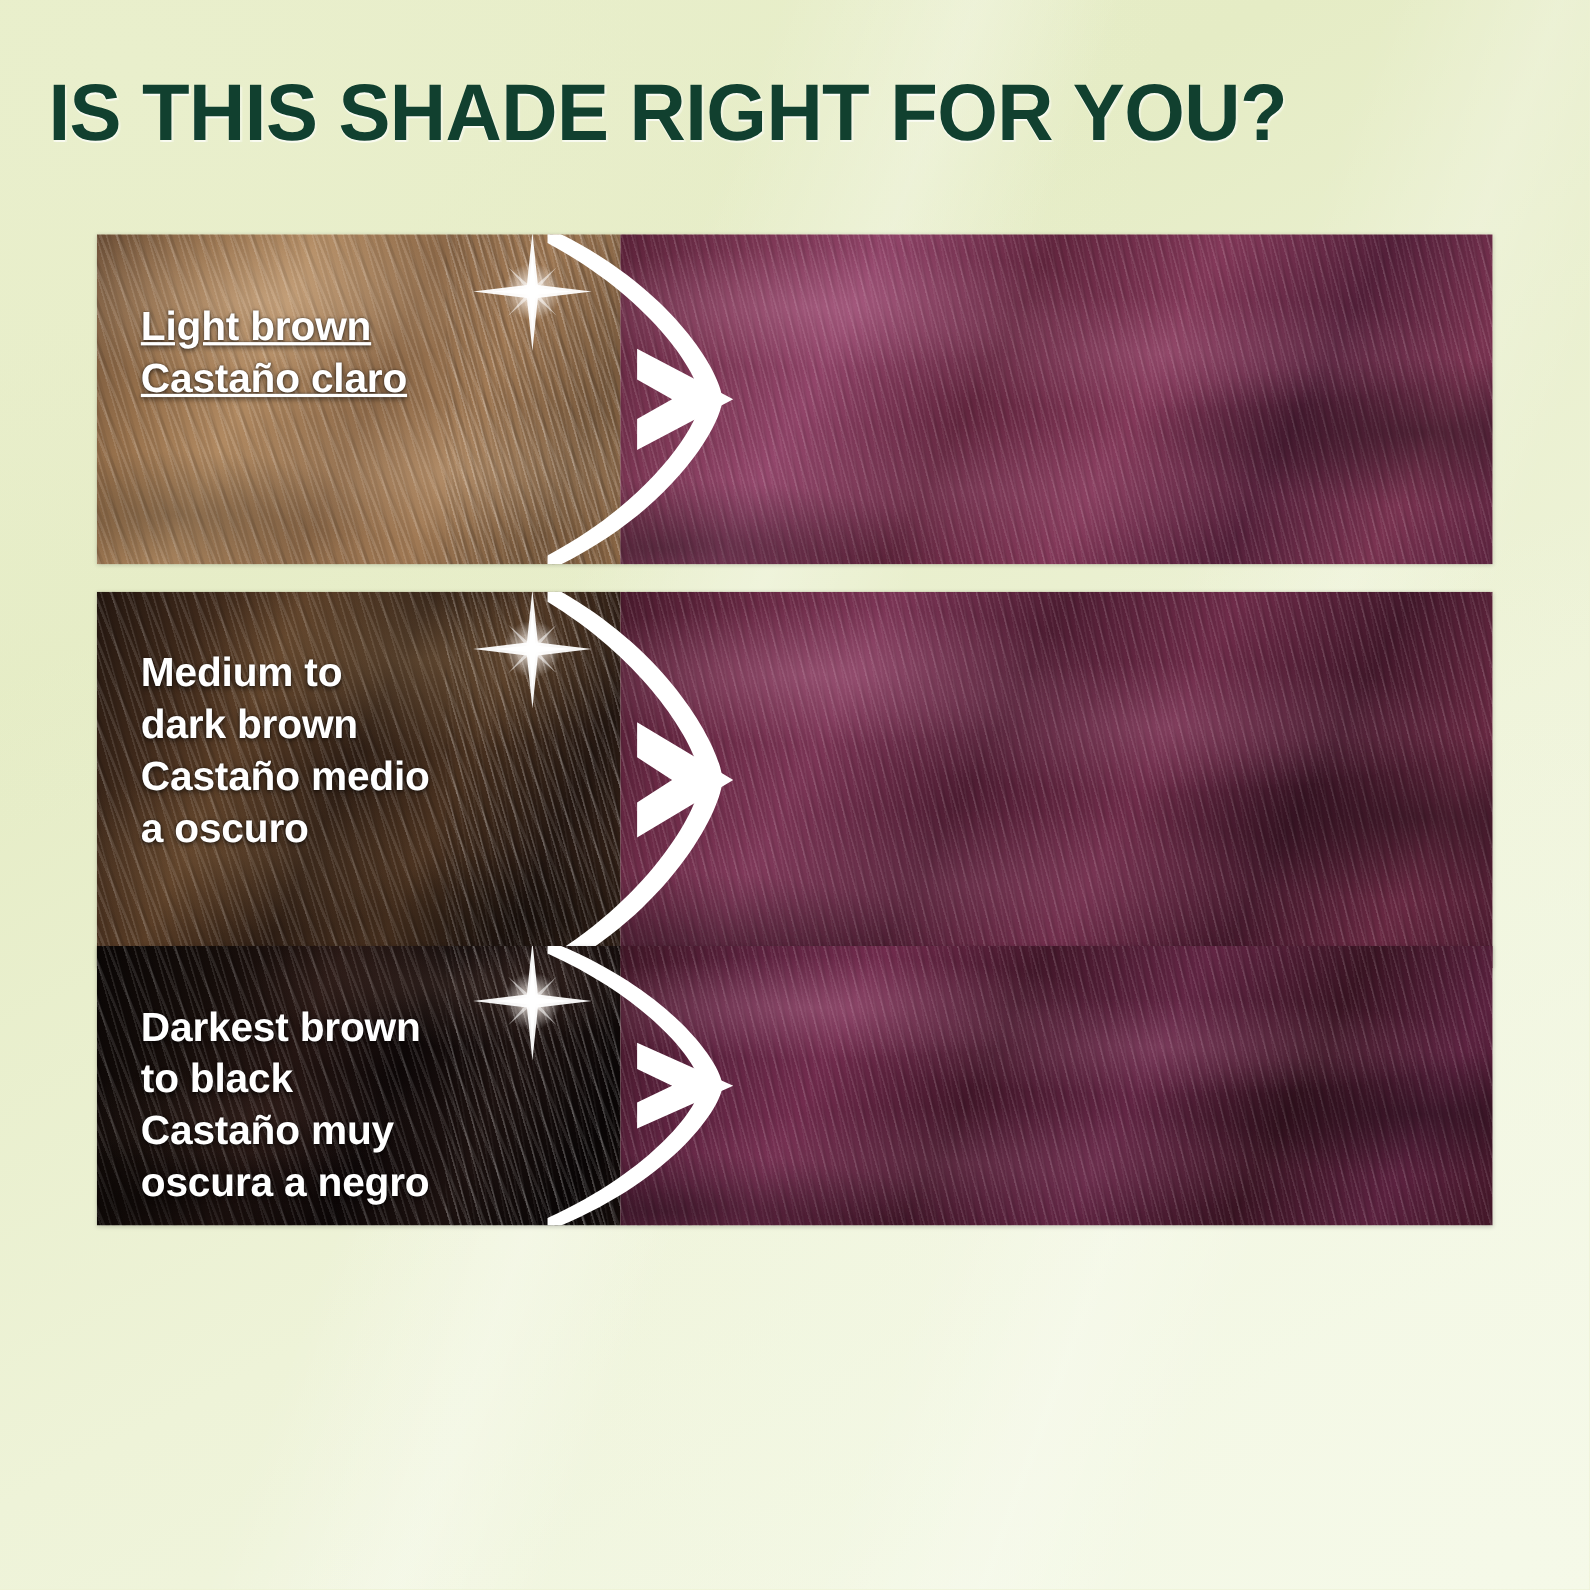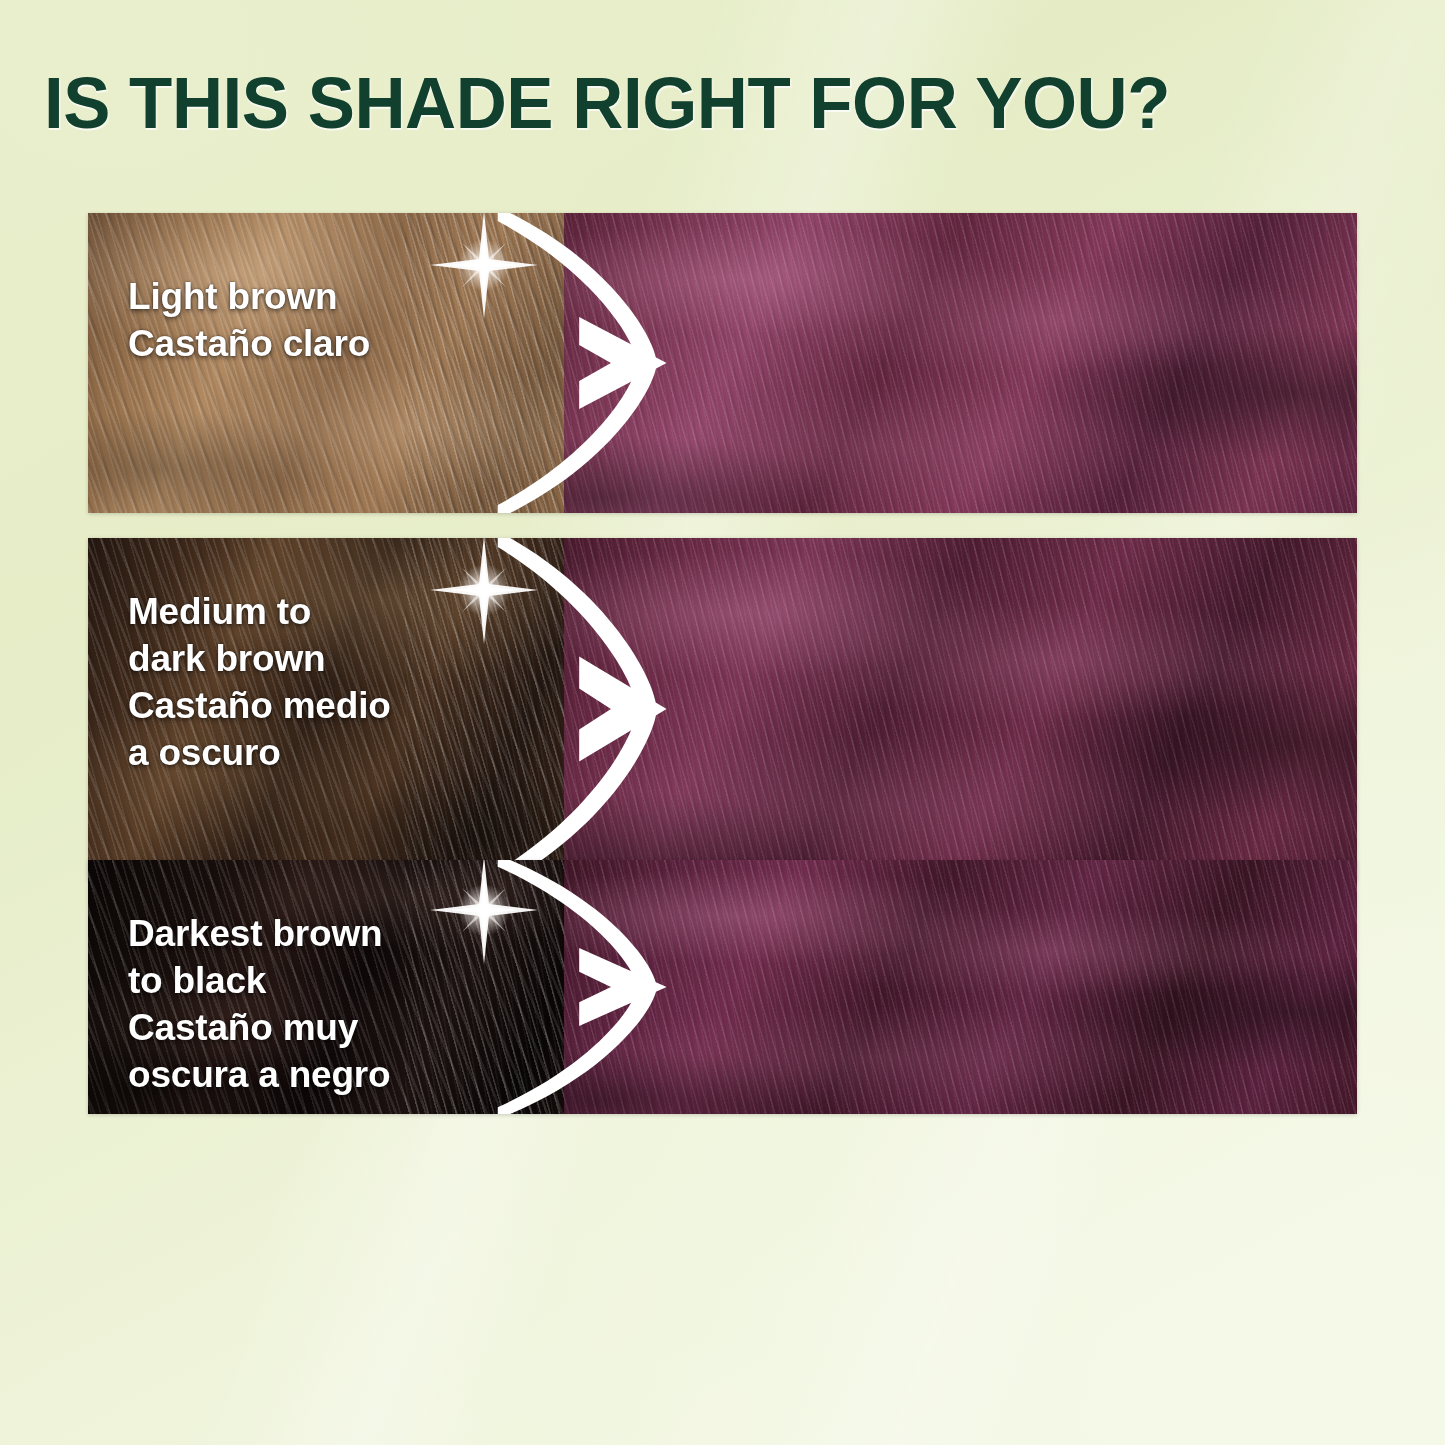--- a/index.html
+++ b/index.html
@@ -118,21 +118,21 @@
 
   
   .label{
     position:absolute;left:40px;
     color:#ffffff;font-weight:700;
     font-size:37px;line-height:47px;
     letter-spacing:-0.2px;
     text-shadow:0 2px 5px rgba(0,0,0,.55), 0 0 2px rgba(0,0,0,.5);
     white-space:pre-line;
   }
-  .p1 .label{top:60px;}
+  .p1 .label{top:60px;text-decoration:underline;}
   .p2 .label{top:50px;}
   .p3 .label{top:50px;}
 
   
   .footer{position:absolute;left:0;top:1190px;width:1445px;height:230px;}
 </style>
 </head>
 <body>
 
 <div id="root">

